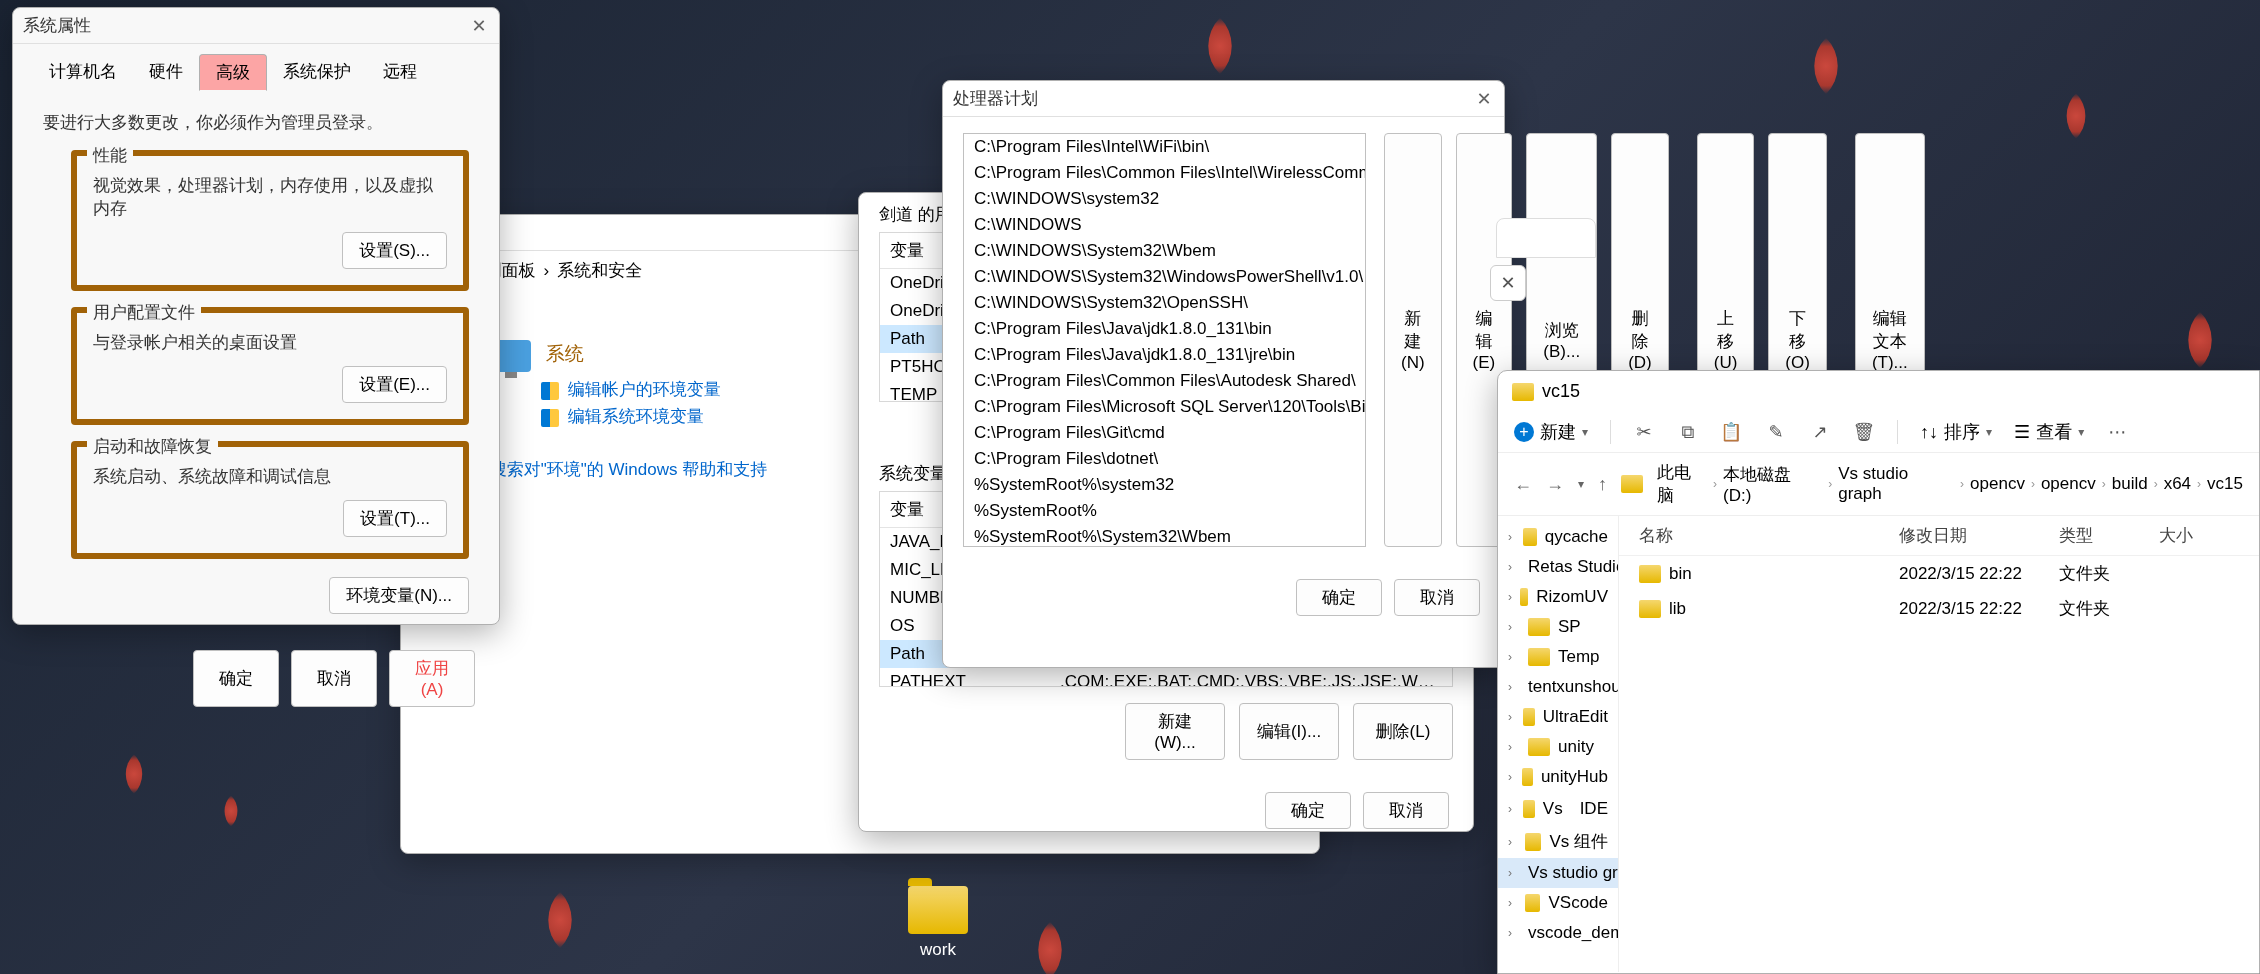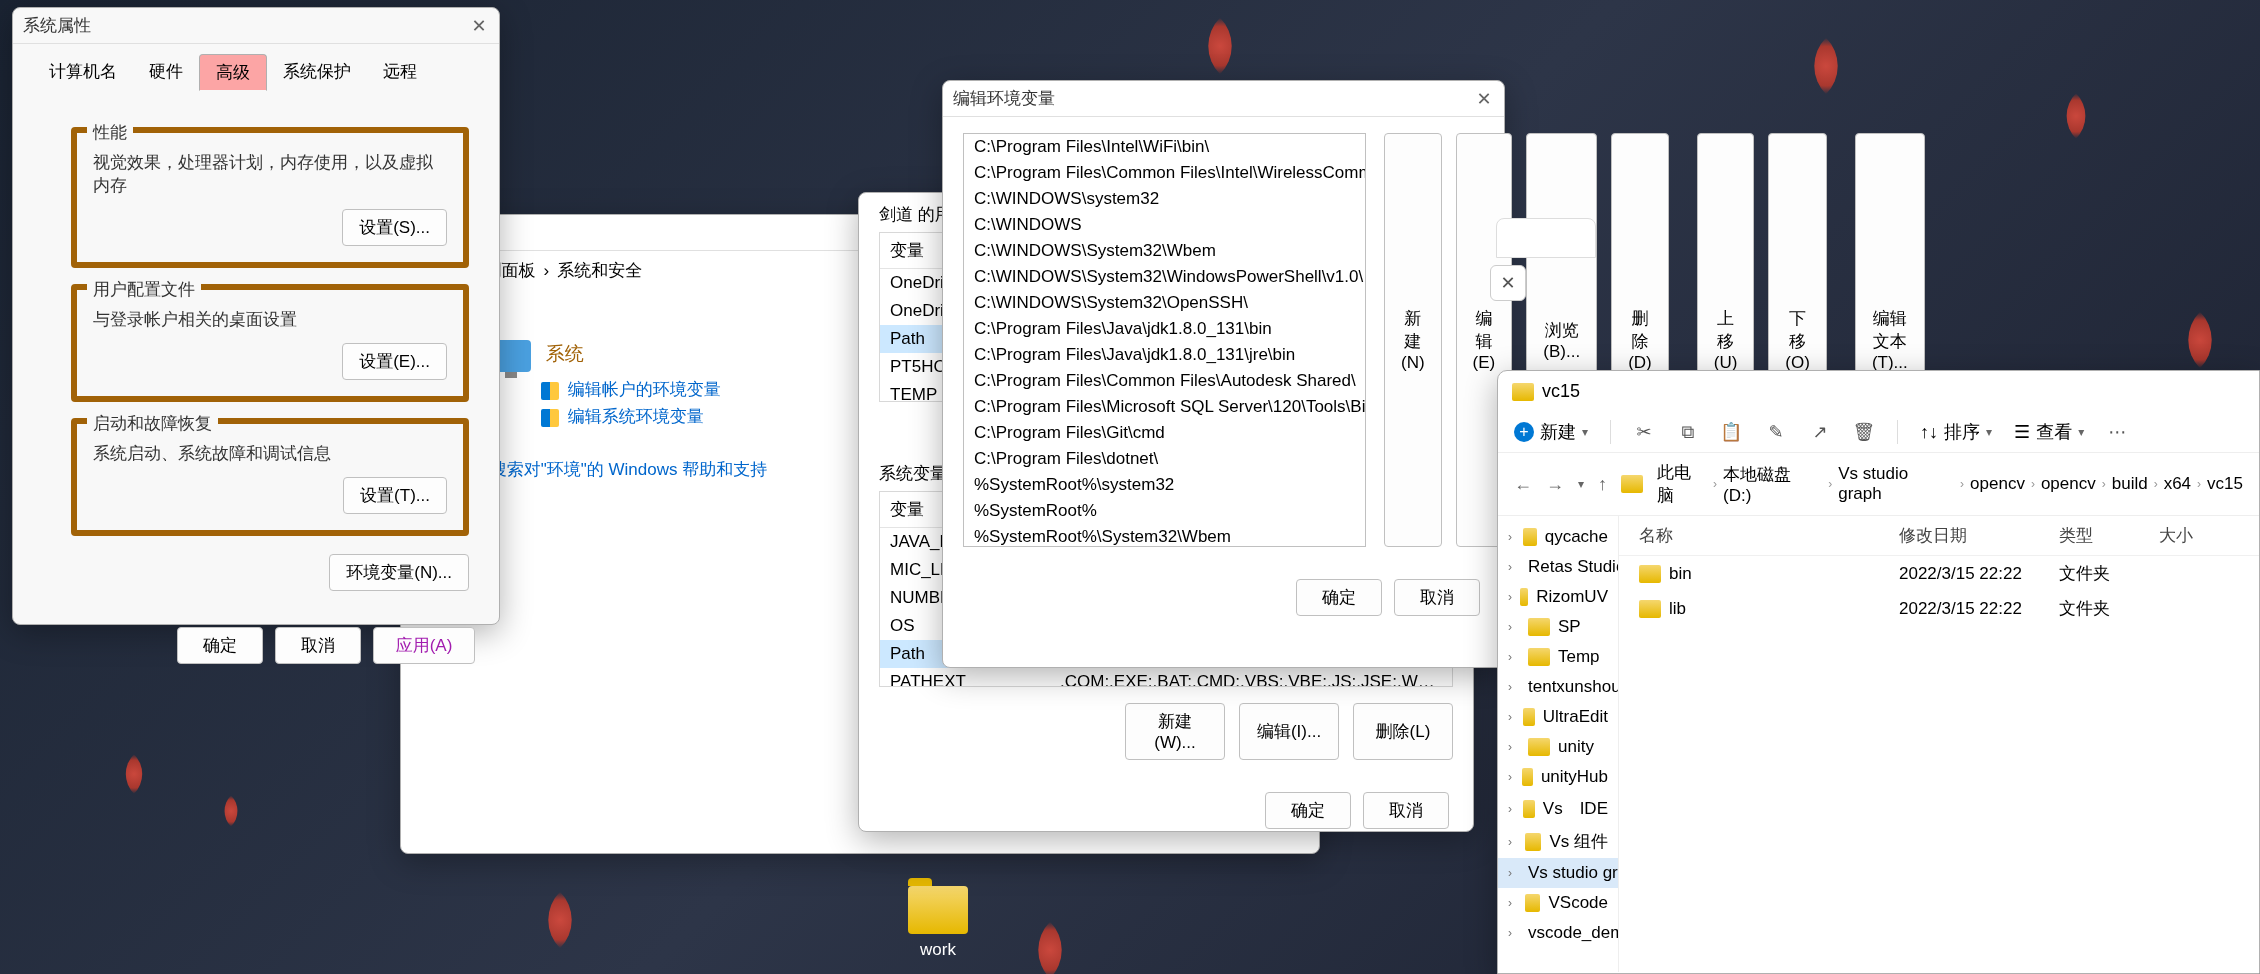--- a/index.html
+++ b/index.html
@@ -148,20 +148,21 @@
     <span class="close-x">✕</span>
   </div>
   <div class="tabs">
     <div class="tab">计算机名</div>
     <div class="tab">硬件</div>
     <div class="tab active">高级</div>
     <div class="tab">系统保护</div>
     <div class="tab">远程</div>
   </div>
   <div class="body">
+    <div>要进行大多数更改，你必须作为管理​员登录。</div>
     <div class="group">
       <div class="group-title">性能</div>
       <div class="group-desc">视觉效果，处理器计划，内存使用，以及虚拟内存</div>
       <div class="btn-row">
           <button class="btn">设置(S)...</button>
         </div>
     </div>
     <div class="group">
       <div class="group-title">用户配置文件</div>
       <div class="group-desc">与登录帐户相关的桌面设置</div>
@@ -176,21 +177,21 @@
           <button class="btn">设置(T)...</button>
         </div>
     </div>
     <div class="btn-row" style="margin-top:18px">
         <button class="btn">环境变量(N)...</button>
       </div>
   </div>
   <div class="dialog-footer">
     <button class="btn" style="width:86px">确定</button>
     <button class="btn" style="width:86px">取消</button>
-    <button class="btn" style="width:102px;color:#a21caf">应用(A)</button>
+    <button class="btn" style="width:86px;color:#ef4444">应用(A)</button>
   </div>
 </div>
 
 <div id="env-vars" class="window">
   <div class="section-title">剑道 的用户</div>
   <div class="var-table" style="height:170px;overflow:hidden">
     <div class="hdr">
         <div class="col-name">变量</div>
       </div>
     <div id="user-vars-rows">
@@ -254,21 +255,21 @@
     <button class="btn" style="width:100px">删除(L)</button>
   </div>
   <div class="dialog-footer">
     <button class="btn" style="width:86px">确定</button>
     <button class="btn" style="width:86px">取消</button>
   </div>
 </div>
 
 <div id="edit-env" class="window">
   <div class="titlebar">
-    <span>编辑环境变量</span>
+    <span>处理器计划</span>
     <span class="close-x">✕</span>
   </div>
   <div class="list-area">
     <div class="path-list" id="path-list">
         <div>C:\Program Files\Intel\WiFi\bin\</div>
         <div>C:\Program Files\Common Files\Intel\WirelessCommon\</div>
         <div>C:\WINDOWS\system32</div>
         <div>C:\WINDOWS</div>
         <div>C:\WINDOWS\System32\Wbem</div>
         <div>C:\WINDOWS\System32\WindowsPowerShell\v1.0\</div>

